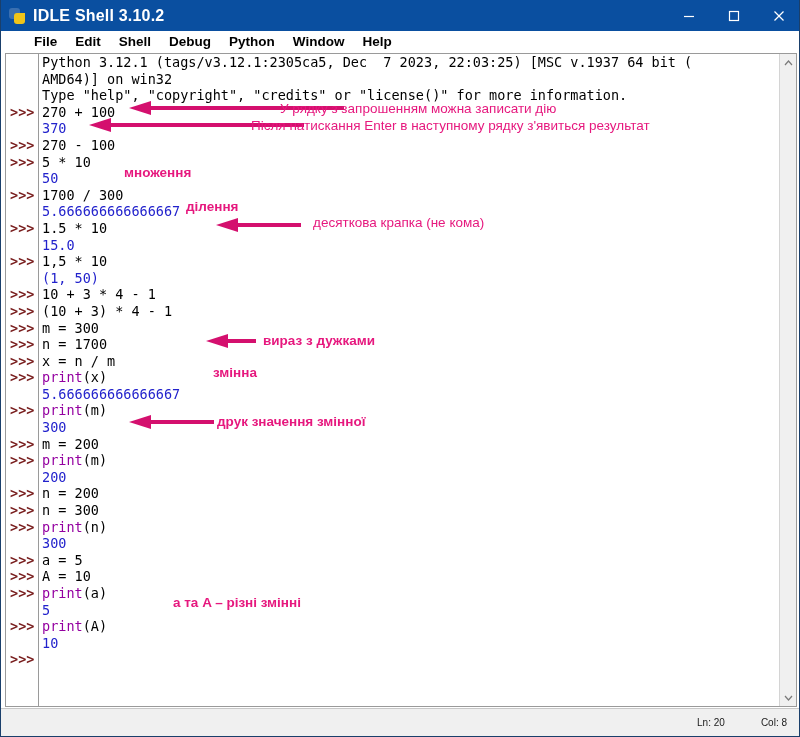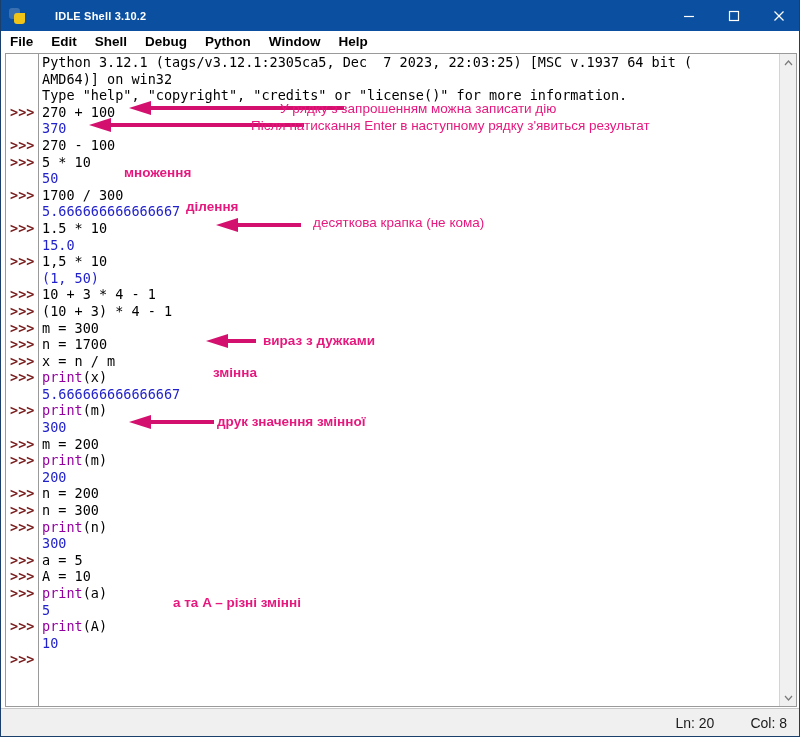--- a/index.html
+++ b/index.html
@@ -43,25 +43,24 @@
     border-radius: 3px 3px 0 3px;
   }
   #title-icon .py-b {
     position: absolute; left: 6px; top: 6px;
     width: 11px; height: 11px;
     background: #f0c419;
     border-radius: 3px 0 3px 3px;
   }
   #title-text {
     color: #ffffff;
-    font-size: 11px;
+    font-size: 16px;
     font-weight: bold;
     letter-spacing: 0.2px;
     white-space: nowrap;
-    margin-left: 22px;
   }
   #winbuttons {
     position: absolute;
     right: 0; top: 0;
     height: 31px;
     display: flex;
   }
   .winbtn {
     width: 45px; height: 31px;
     display: flex; align-items: center; justify-content: center;
@@ -72,21 +71,21 @@
   .winbtn svg { display: block; }
 
   
   #menubar {
     position: absolute;
     top: 31px; left: 0;
     width: 800px; height: 22px;
     background: #ffffff;
     display: flex;
     align-items: center;
-    padding-left: 0;
+    padding-left: 24px;
   }
   .menu-item {
     font-size: 13.5px;
     font-weight: bold;
     color: #000000;
     padding: 1px 9px 2px 9px;
     white-space: nowrap;
   }
 
   
@@ -167,21 +166,21 @@
     left: 0; bottom: 0;
     width: 800px; height: 28px;
     background: #f0f0f0;
     border-top: 1px solid #c8c8c8;
     display: flex;
     align-items: center;
     justify-content: flex-end;
     padding-right: 14px;
   }
   .status-text {
-    font-size: 14px;
+    font-size: 10px;
     color: #1a1a1a;
     margin-left: 12px;
     white-space: nowrap;
     padding-left: 24px;
   }
 
   
   #annotations {
     position: absolute;
     left: 0; top: 0;

